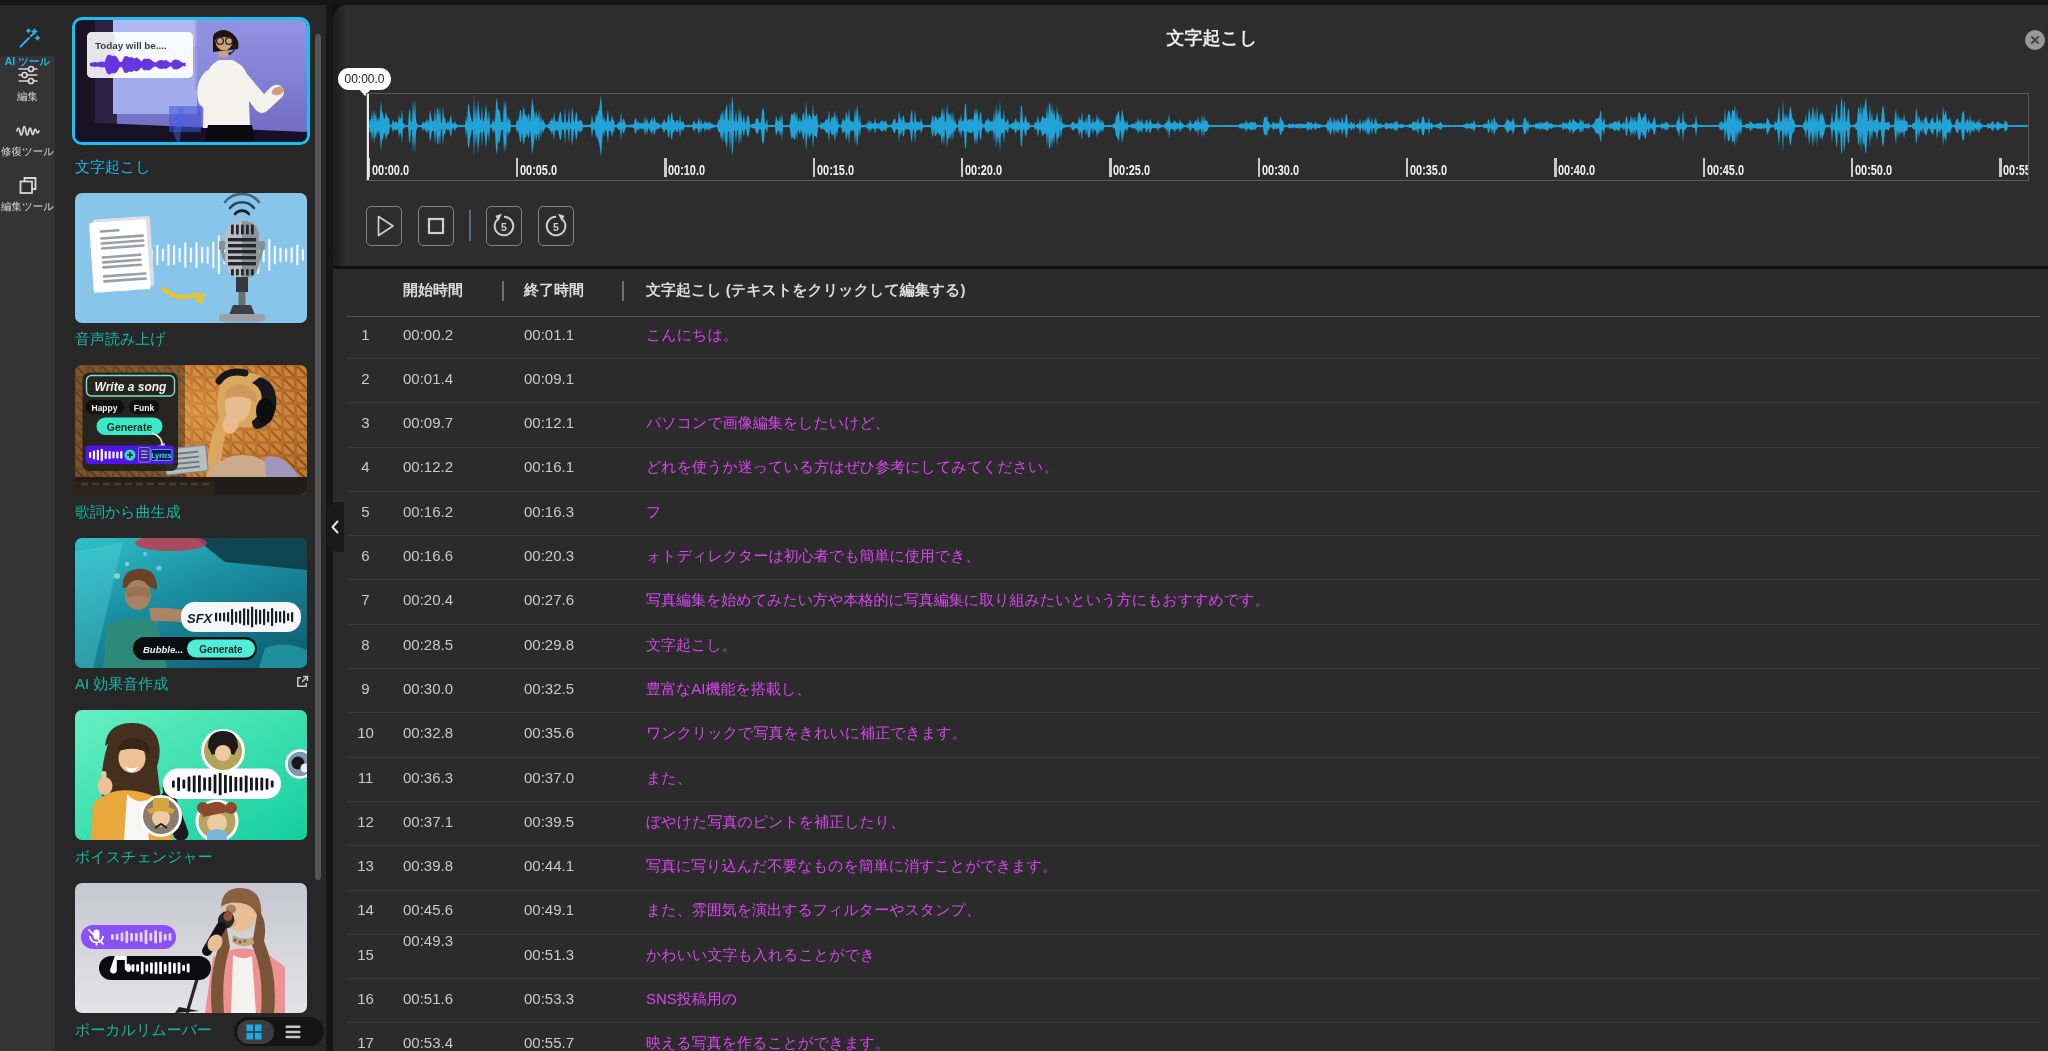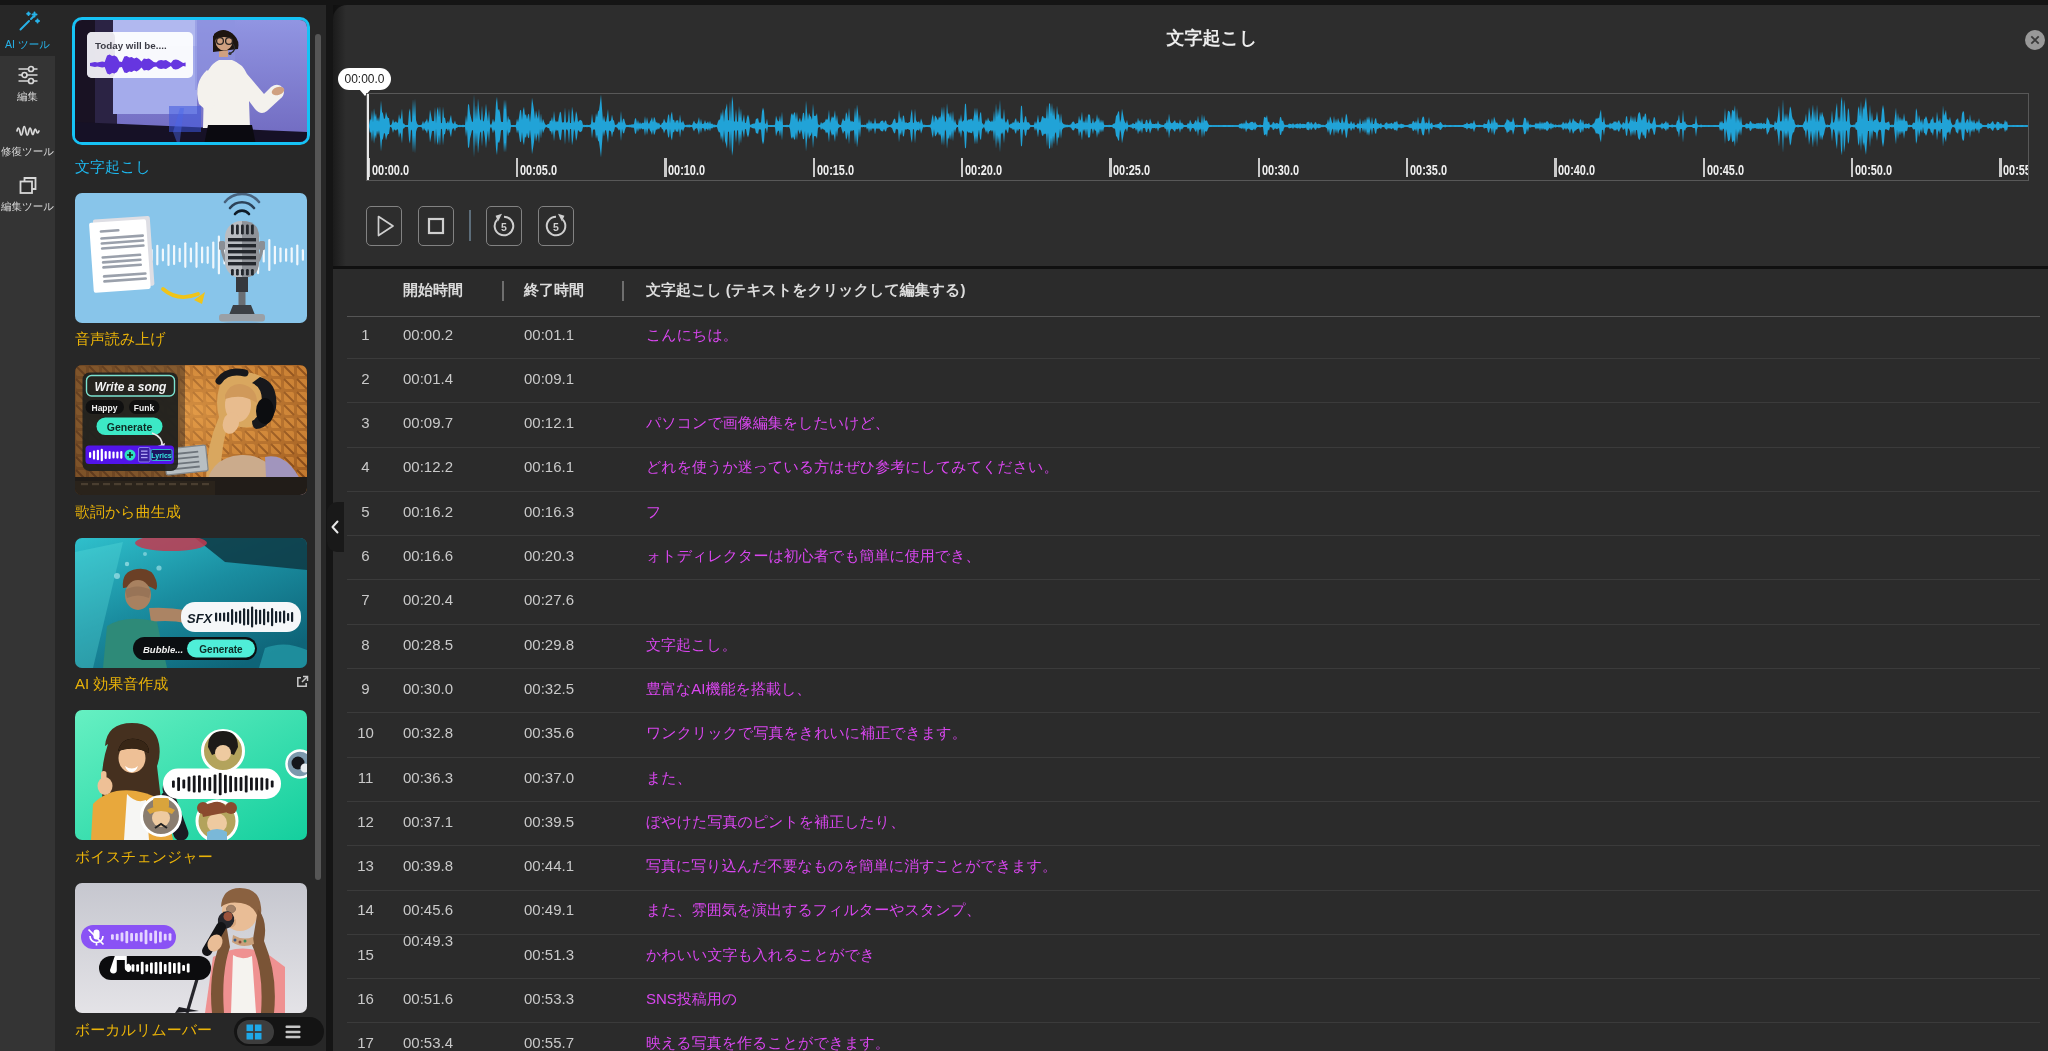--- a/index.html
+++ b/index.html
@@ -2,38 +2,38 @@
 <html><head><meta charset="utf-8"><style>
 * {margin:0;padding:0;box-sizing:border-box}
 html,body {width:2048px;height:1051px;overflow:hidden;background:#151515;
   font-family:"Liberation Sans",sans-serif;-webkit-font-smoothing:antialiased}
 .abs {position:absolute}
 #rail {position:absolute;left:0;top:5px;width:55px;height:1046px;background:#343434}
 .ritem {position:absolute;left:0;width:55px;text-align:center;font-size:10.5px;color:#d8d8d8}
 .ricon {display:block;margin:0 auto 1px}
 #panel {position:absolute;left:55px;top:5px;width:271px;height:1046px;background:#272727}
 .thumb {position:absolute;left:20px;width:232px;height:130px;border-radius:7px;overflow:hidden}
-.tlabel {position:absolute;left:20px;font-size:15px;color:#eab308;white-space:nowrap}
+.tlabel {position:absolute;left:20px;font-size:15px;color:#14b8a6;white-space:nowrap}
 #modal {position:absolute;left:333px;top:5px;width:1715px;height:1046px;background:#2d2d2d;border-top-left-radius:14px}
 #wavebox {position:absolute;left:32.5px;top:87.5px;width:1663px;height:88px;border:1px solid #585858;overflow:hidden}
 .tick {position:absolute;bottom:2.5px;width:2.5px;height:19px;background:#c9c9c9}
 .tlab {position:absolute;bottom:1.5px;font-size:14px;font-weight:bold;color:#f0f0f0;white-space:nowrap;transform:scaleX(0.78);transform-origin:left bottom;letter-spacing:0}
 .cbtn {position:absolute;top:200.5px;width:36px;height:40px;border:1px solid #828282;border-radius:5px}
 .cbtn svg {position:absolute;left:0;top:0}
 .hdr {position:absolute;font-size:15px;font-weight:bold;color:#dcdcdc;white-space:nowrap}
 .hsep {position:absolute;top:276px;width:2px;height:20px;background:#6e6e6e}
 .rnum {position:absolute;left:17.5px;width:30px;text-align:center;font-size:15px;color:#c9c9c9}
 .rtime {position:absolute;font-size:15px;color:#c9c9c9}
 .rtxt {position:absolute;left:313px;font-size:15px;color:#d946ef;white-space:nowrap}
 .rsep {position:absolute;left:14px;right:8px;height:1px;background:#3b3b3b}
 </style></head>
 <body>
 <div id="rail">
   <div class="abs" style="left:0;top:0;width:55px;height:51px;background:#272727"></div>
-  <div class="ritem" style="top:4px;color:#27b2e8;font-weight:normal"><span class="ricon"><svg width="26" height="26" viewBox="0 0 26 26">
+  <div class="ritem" style="top:21px;color:#27b2e8;font-weight:bold"><span class="ricon"><svg width="26" height="26" viewBox="0 0 26 26">
           <g stroke="#27b2e8" stroke-width="2" fill="none" stroke-linecap="round">
 <path d="M5.5 20.5 L14 12"></path>
             <path d="M16 10 L18.5 7.5"></path>
 <path d="M19.5 3.5 v4 M17.5 5.5 h4"></path>
             <path d="M22.5 10.5 v3 M21 12 h3"></path>
             <path d="M13.5 3.5 v2.5 M12.2 4.75 h2.6"></path>
 </g>
         </svg></span>AI ツール</div>
   <div class="ritem" style="top:58px"><span class="ricon"><svg width="24" height="24" viewBox="0 0 24 24">
           <g stroke="#d8d8d8" stroke-width="1.7" fill="none">
@@ -560,20 +560,21 @@
     <div class="rtxt" style="top:497.7px">フ</div>
     <div class="rsep" style="top:530.1px"></div>
     <div class="rnum" style="top:542.0px">6</div>
     <div class="rtime" style="left:70px;top:542.0px">00:16.6</div>
     <div class="rtime" style="left:191px;top:542.0px">00:20.3</div>
     <div class="rtxt" style="top:542.0px">ォトディレクターは初心者でも簡単に使用でき、</div>
     <div class="rsep" style="top:574.4px"></div>
     <div class="rnum" style="top:586.3px">7</div>
     <div class="rtime" style="left:70px;top:586.3px">00:20.4</div>
     <div class="rtime" style="left:191px;top:586.3px">00:27.6</div>
+    <div class="rtxt" style="top:586.3px">写真編集を始めてみたい方や本格的に写真編集に取り組みたいという方にもおすすめです。</div>
     <div class="rsep" style="top:618.7px"></div>
     <div class="rnum" style="top:630.6px">8</div>
     <div class="rtime" style="left:70px;top:630.6px">00:28.5</div>
     <div class="rtime" style="left:191px;top:630.6px">00:29.8</div>
     <div class="rtxt" style="top:630.6px">文字起こし。</div>
     <div class="rsep" style="top:663.0px"></div>
     <div class="rnum" style="top:674.9px">9</div>
     <div class="rtime" style="left:70px;top:674.9px">00:30.0</div>
     <div class="rtime" style="left:191px;top:674.9px">00:32.5</div>
     <div class="rtxt" style="top:674.9px">豊富なAI機能を搭載し、</div>

